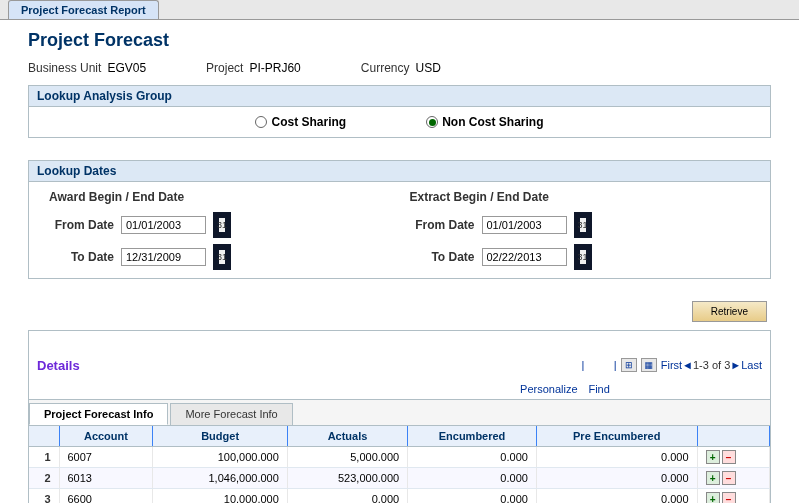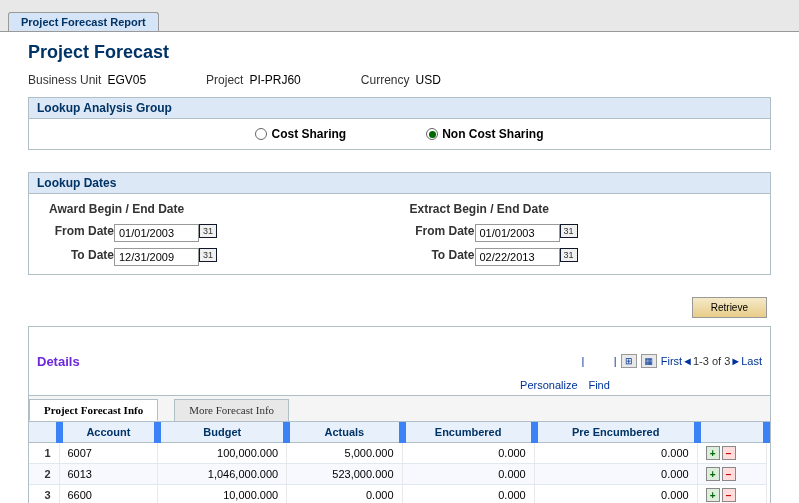--- a/index.html
+++ b/index.html
@@ -7,21 +7,21 @@
       font-family: Arial, Helvetica, sans-serif;
       font-size: 12px;
       background: #fff;
       color: #000;
     }
 
     
     .top-tab-bar {
       background: #e8e8e8;
       border-bottom: 1px solid #999;
-      padding: 12px 0 0 8px;
+      padding: 0 0 0 8px;
       display: flex;
     }
     .top-tab {
       background: #d6e4f7;
       border: 1px solid #999;
       border-bottom: none;
       padding: 3px 12px;
       font-size: 11px;
       font-weight: bold;
       color: #003366;
@@ -121,40 +121,40 @@
       flex-direction: column;
       gap: 6px;
     }
     .date-group-title {
       font-weight: bold;
       color: #333;
       margin-bottom: 2px;
     }
     .date-row {
       display: flex;
-      align-items: flex-start;
-      gap: 0;
+      align-items: center;
+      gap: 7px;
     }
     .date-label {
       font-weight: bold;
       min-width: 65px;
       text-align: right;
       color: #333;
     }
     .date-input {
       border: 1px solid #999;
       padding: 2px 4px;
       font-size: 11px;
       width: 85px;
       background: #fff;
     }
     .cal-icon {
       width: 18px;
-      height: 14px;
-      border: 1px solid #0f172a;
+      height: 26px;
+      border: 6px solid #0f172a;
       background: #f0f0f0;
       display: inline-flex;
       align-items: center;
       justify-content: center;
       font-size: 9px;
       cursor: pointer;
       color: #333;
     }
 
     
@@ -231,25 +231,24 @@
       display: flex;
       border-bottom: 1px solid #b0bec5;
       background: #f5f5f5;
     }
     .sub-tab {
       padding: 4px 14px;
       border: 1px solid #b0bec5;
       border-bottom: none;
       cursor: pointer;
       font-size: 11px;
-      margin-right: 16px;
+      margin-right: 2px;
       margin-top: 3px;
       background: #e8e8e8;
       color: #333;
-      font-family: Liberation Serif, serif;
     }
     .sub-tab.active {
       background: #fff;
       border-bottom: 1px solid #fff;
       font-weight: bold;
       color: #000;
     }
 
     
     .data-table {
@@ -259,21 +258,21 @@
     }
     .data-table thead tr {
       background: #e8f0fb;
     }
     .data-table th {
       padding: 4px 8px;
       text-align: center;
       font-weight: bold;
       color: #003366;
       border-bottom: 1px solid #b0bec5;
-      border-right: 7px solid #3b82f6;
+      border-right: 1px solid #3b82f6;
     }
     .data-table th:first-child {
       width: 30px;
       text-align: center;
     }
     .data-table td {
       padding: 3px 8px;
       border-bottom: 1px solid #e0e8f0;
       border-right: 1px solid #e8e8e8;
     }

